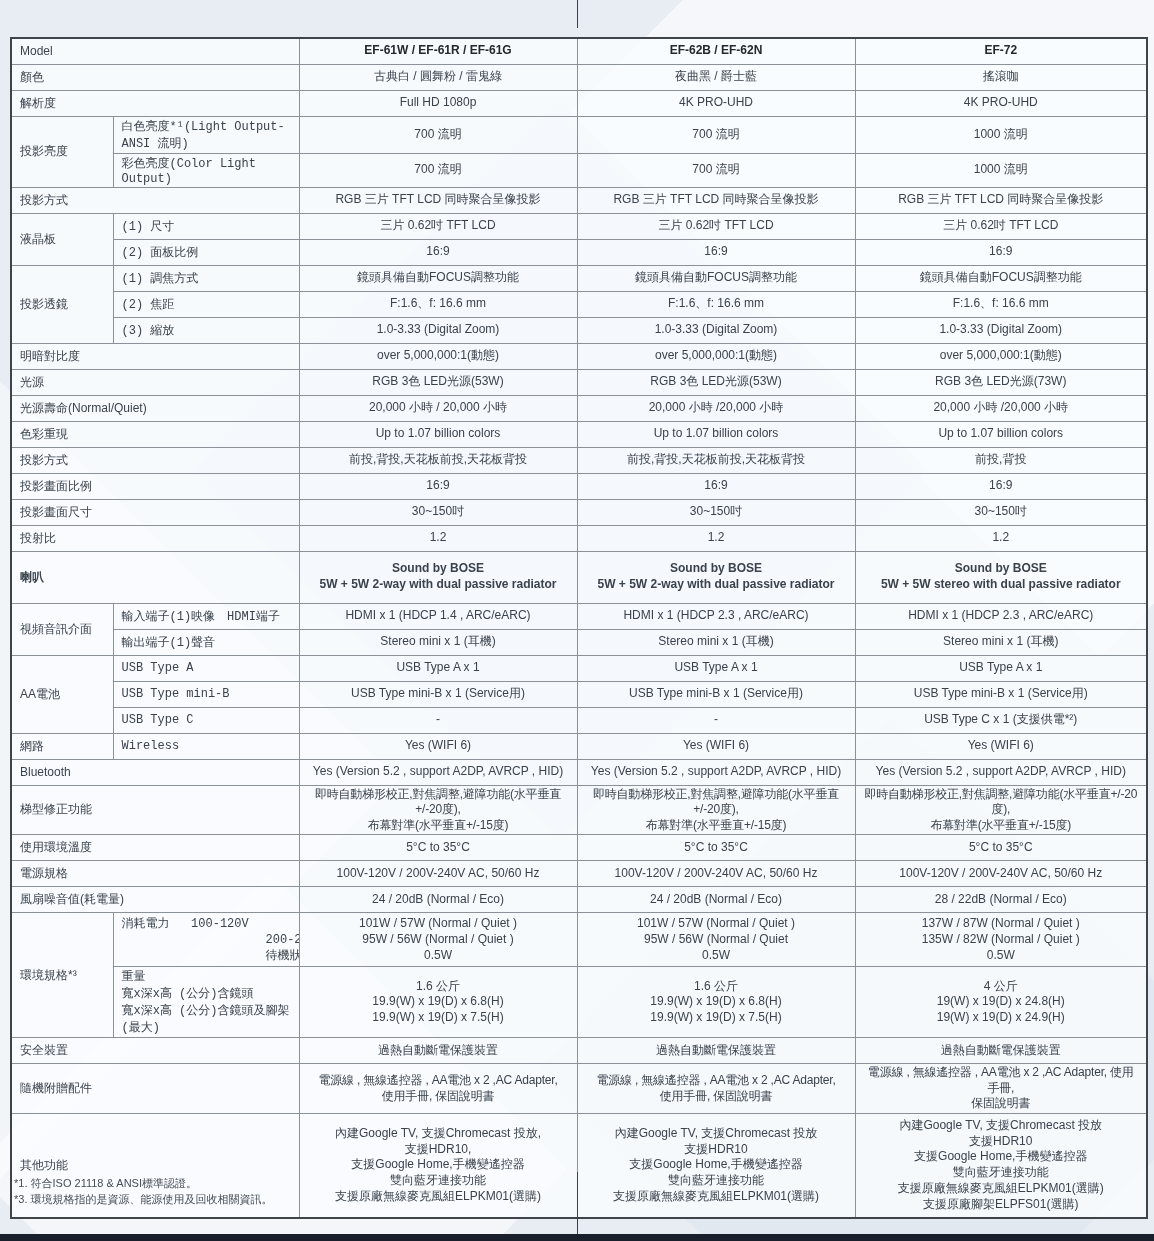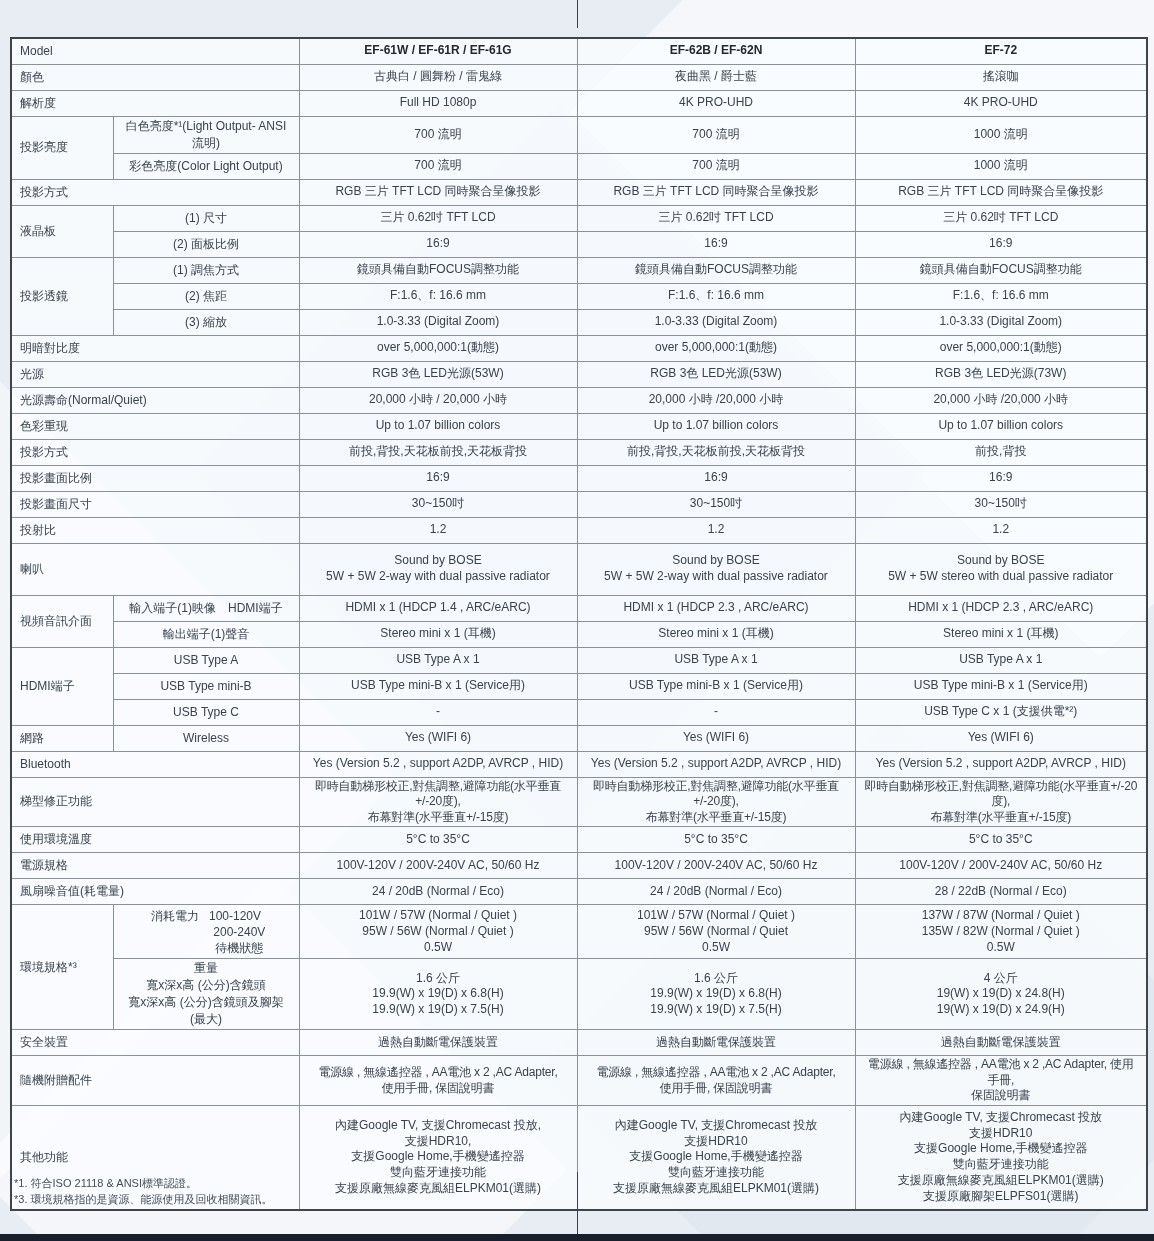--- a/index.html
+++ b/index.html
@@ -26,26 +26,26 @@
   table.spec td{
     border:1px solid #8b9199;
     padding:1px 8px;
     font-size:12px;
     vertical-align:middle;
     overflow:hidden;
   }
   table.spec{border:2px solid #3f444b;}
   tr{height:26px;}
   td.lab{text-align:left;}
-  td.sub{text-align:center;font-size:11.5px;padding:1px 6px;white-space:pre-line;}
+  td.sub{text-align:left;font-size:11.5px;padding:1px 6px;white-space:pre-line;font-family:Liberation Mono, monospace;}
   td.val{text-align:center;font-size:11px;white-space:pre-line;line-height:1.32;}
   td.hdr{font-weight:bold;font-size:12.5px;color:#23282e;text-align:center;}
   td.prewrap{white-space:pre;line-height:1.35;margin-top:24px;}
   td.small{font-size:10.5px;letter-spacing:-0.2px;line-height:1.3;}
-  tr.h52{height:52px;}
+  tr.h52{height:52px;font-weight:bold;}
   tr.h28{height:28px;}
   tr.h54{height:54px;}
   tr.h50{height:50px;}
   tr.h104{height:104px;}
 
   .footnotes{
     position:absolute;left:14px;top:1176px;z-index:1;
     font-size:11px;line-height:1.45;color:#454d57;
   }
   .cropline{position:absolute;left:577px;width:1px;background:#3a404a;z-index:2;}
@@ -218,21 +218,21 @@
     <td class="val">HDMI x 1 (HDCP 2.3 , ARC/eARC)</td>
   </tr>
   <tr>
     <td class="sub">輸出端子(1)聲音</td>
     <td class="val">Stereo mini x 1 (耳機)</td>
     <td class="val">Stereo mini x 1 (耳機)</td>
     <td class="val">Stereo mini x 1 (耳機)</td>
   </tr>
 
   <tr>
-    <td class="lab" rowspan="3">HDMI端子</td>
+    <td class="lab" rowspan="3">AA電池</td>
     <td class="sub">USB Type A</td>
     <td class="val">USB Type A x 1</td>
     <td class="val">USB Type A x 1</td>
     <td class="val">USB Type A x 1</td>
   </tr>
   <tr>
     <td class="sub">USB Type mini-B</td>
     <td class="val">USB Type mini-B x 1 (Service用)</td>
     <td class="val">USB Type mini-B x 1 (Service用)</td>
     <td class="val">USB Type mini-B x 1 (Service用)</td>

